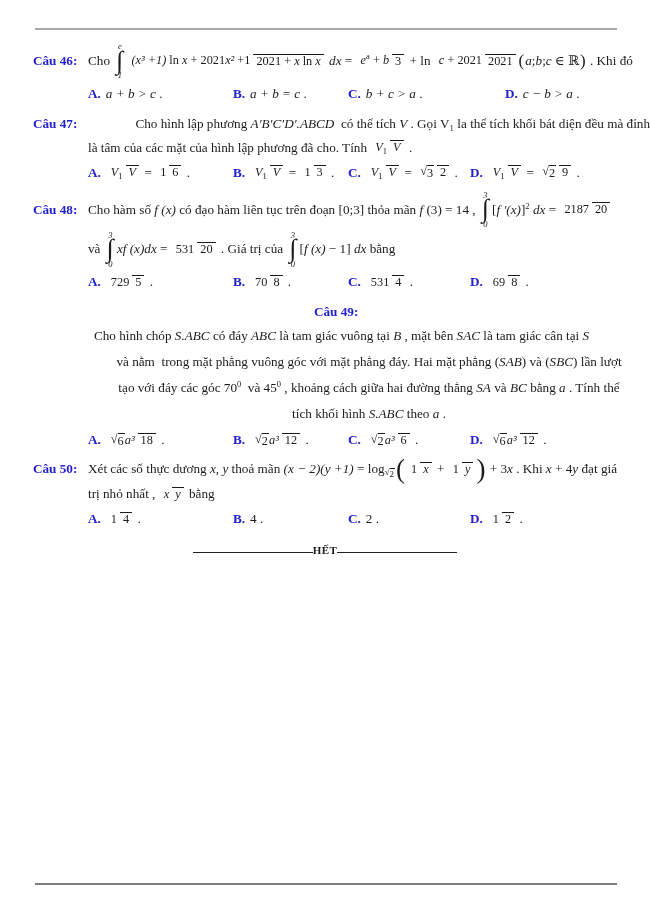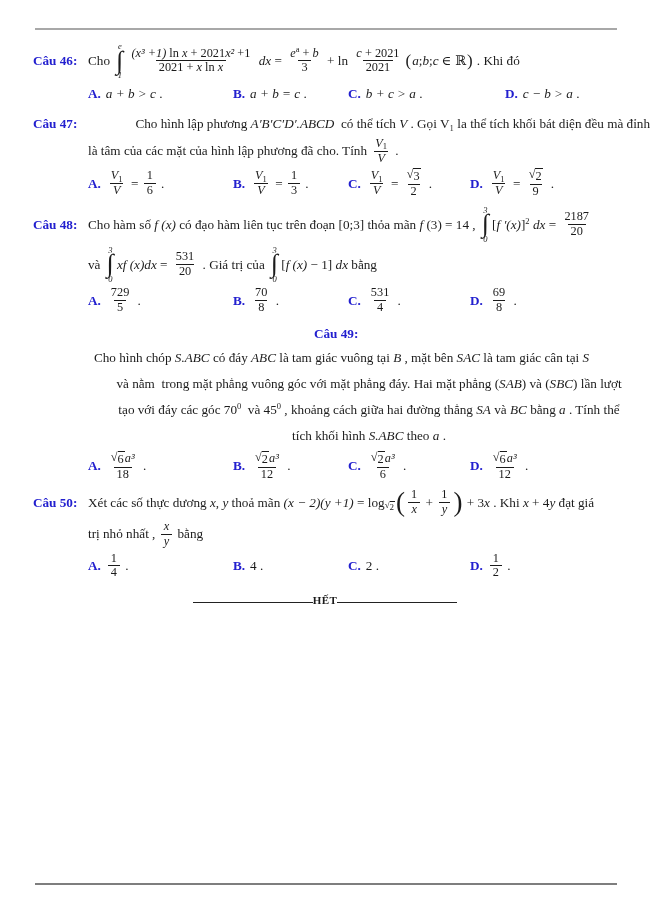--- a/index.html
+++ b/index.html
@@ -20,21 +20,21 @@
   .question{margin-bottom:7px;}
   .qline{display:flex;align-items:center;padding-left:88px;margin:1px 0;min-height:22px;}
   .qline.first{padding-left:33px;}
   .qlabel{color:var(--accent);font-weight:700;width:55px;flex:none;}
   .qcontent{display:flex;align-items:center;white-space:pre;}
   .mt{white-space:pre;}
   .mi{font-style:italic;white-space:pre;}
   .sup{font-size:8.5px;position:relative;top:-4px;}
   .sub{font-size:8.5px;position:relative;top:3.5px;}
   .subg{font-size:9px;position:relative;top:4.5px;display:inline-flex;align-items:center;}
-  .frac{display:inline-flex;flex-direction:column;align-items:center;font-size:12.3px;line-height:1.12;margin:0 2px;}
+  .frac{display:inline-flex;flex-direction:row;align-items:center;font-size:12.3px;line-height:1.12;margin:0 2px;}
   .fnum,.fden{display:inline-flex;align-items:center;justify-content:center;padding:0 3px;white-space:pre;}
   .fden{border-top:1px solid var(--text);}
   .intg{display:inline-flex;flex-direction:column;align-items:center;margin:0 3px;line-height:1;}
   .ilim{font-size:8.5px;font-style:italic;line-height:1;}
   .isym{font-size:26px;line-height:0.8;}
   .sqrt{display:inline-flex;align-items:flex-start;}
   .srad{line-height:1.1;}
   .sarg{border-top:1.2px solid currentColor;line-height:1.2;padding:0 1px 0 0;}
   .bigp{font-size:27px;line-height:0.8;margin:0 1px;}
   .midp{font-size:17px;line-height:0.9;margin:0 1px;}

